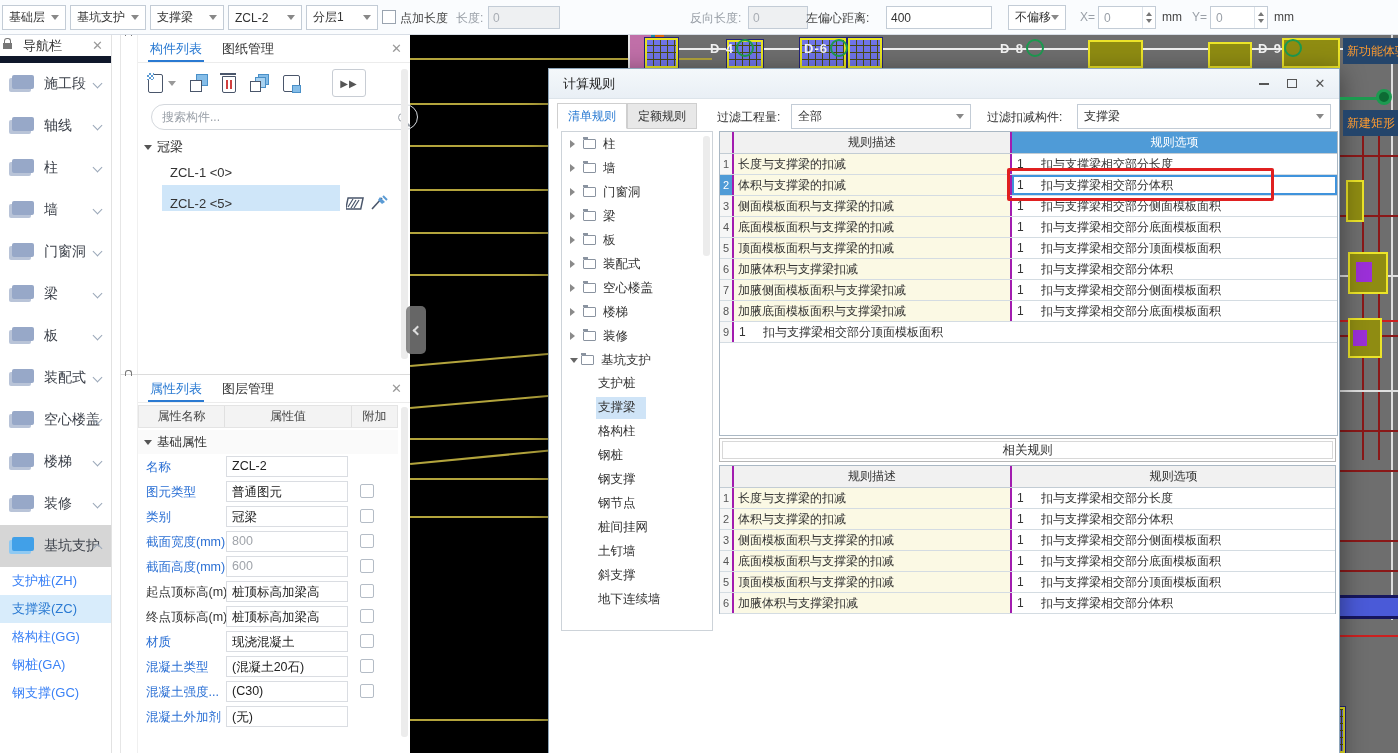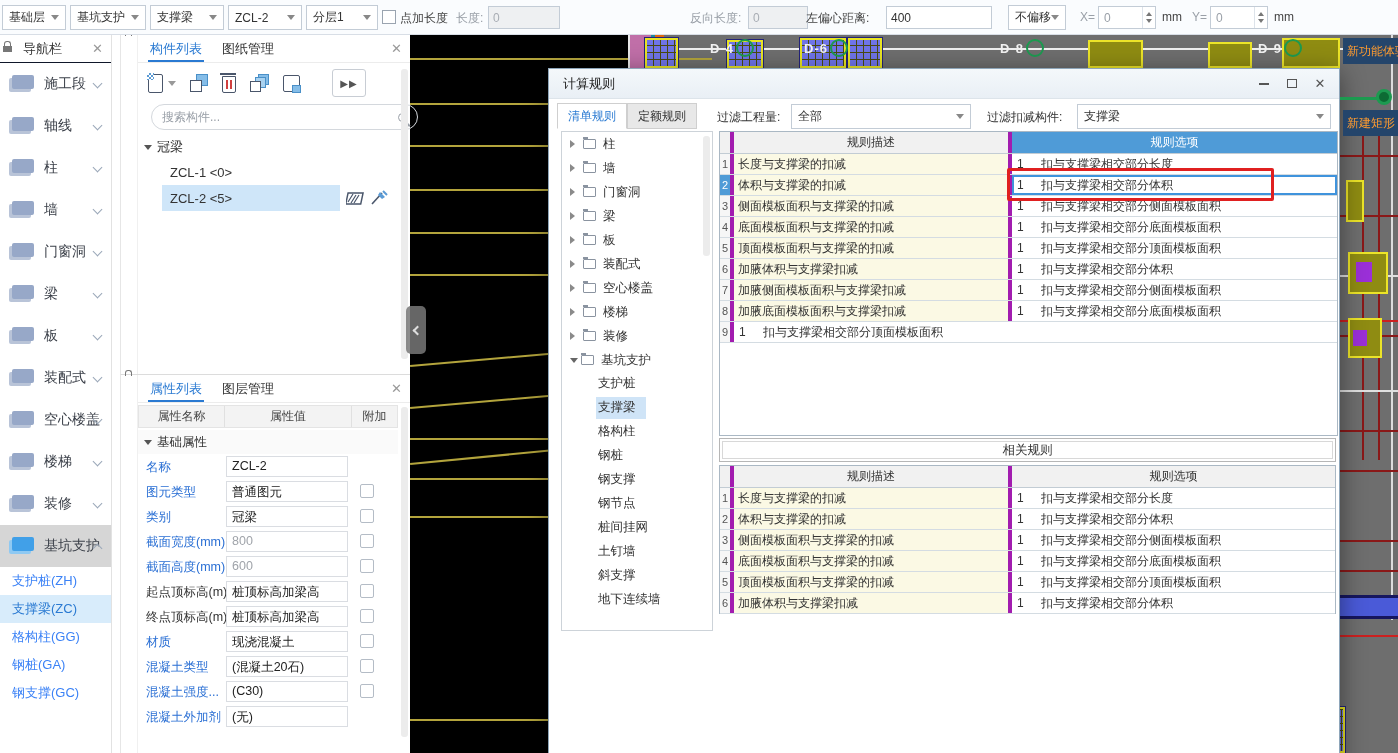--- a/index.html
+++ b/index.html
@@ -33,21 +33,21 @@
   .purp { position:absolute; background:#9b30d8; }
   #grid-labels .gl { position:absolute; top:4px; display:flex; align-items:center; color:#f2f2f2; font-size:13px; font-weight:bold; letter-spacing:1px; }
   #grid-labels .gl .bubble { width:18px; height:18px; border:2px solid #1c9a50; border-radius:50%; margin-left:2px; }
   #grid-labels .gl:nth-of-type(1){left:300px} #grid-labels .gl:nth-of-type(2){left:394px}
   #grid-labels .gl:nth-of-type(3){left:590px} #grid-labels .gl:nth-of-type(4){left:848px}
   #dim84 { position:absolute; left:212px; top:640px; color:#eee; font-size:13px; transform:rotate(-90deg); }
   .tealdot { position:absolute; width:24px; height:24px; border-radius:50%; background:#197f96; }
 
   
   #sidebar { position:absolute; left:0; top:35px; width:112px; height:718px; background:#fff; border-right:1px solid #e2e2e2; z-index:4; }
-  #sidebar .shead { height:28px; display:flex; align-items:center; border-bottom:1px solid #0f172a; position:relative; }
+  #sidebar .shead { height:28px; display:flex; align-items:center; border-bottom:7px solid #0f172a; position:relative; }
   .locki { width:9px; height:6px; background:#777; position:relative; margin:0 3px 0 3px; }
   .locki::before { content:""; position:absolute; left:1px; top:-5px; width:5px; height:5px; border:1.5px solid #777; border-bottom:none; border-radius:3px 3px 0 0; }
   .dots { width:10px; height:14px; background-image:radial-gradient(#9a9a9a 1.1px, transparent 1.2px); background-size:5px 5px; margin-left:3px; }
   #sidebar .stitle { font-size:13px; color:#333; margin-left:8px; }
   .closex { margin-left:auto; margin-right:8px; color:#999; font-size:13px; cursor:default; }
   .navitem { position:relative; height:42px; display:flex; align-items:center; padding-left:10px; background:#fff; }
   .navitem.active { background:#d6d6d6; }
   .navicon { width:22px; height:14px; background:#97a8c8; border-radius:2px; box-shadow:-3px 3px 0 #b9c4d8; margin:0 10px 4px 2px; }
   .navitem.active .navicon { background:#41a0e8; box-shadow:-3px 3px 0 #8fc9f2; }
   .navlabel { font-size:14px; color:#3a3f48; font-weight:500; }
@@ -90,21 +90,21 @@
   .i-more { border:1px solid #c8cdd4; border-radius:3px; width:34px; height:28px; color:#555; font-size:10px; display:flex; align-items:center; justify-content:center; letter-spacing:1px; margin-left:18px; }
   #comp-search { position:absolute; left:30px; top:69px; width:267px; height:26px; border:1px solid #d4d8dd; border-radius:13px; display:flex; align-items:center; padding:0 10px; }
   #comp-search input { border:none; outline:none; flex:1; font-size:12px; color:#c2410c; font-family:inherit; }
   #comp-search input::placeholder { color:#9aa0a8; }
   .i-mag { width:9px; height:9px; border:1.5px solid #9aa0a8; border-radius:50%; position:relative; }
   .i-mag::after { content:""; position:absolute; left:8px; top:8px; width:5px; height:1.5px; background:#9aa0a8; transform:rotate(45deg); transform-origin:0 0; }
   .tree-caret { width:0; height:0; border:4px solid transparent; border-top:5px solid #555; display:inline-block; margin-right:5px; transform:translateY(2px); }
   #comp-tree { position:absolute; left:17px; top:100px; right:10px; }
   .ctgroup { height:24px; display:flex; align-items:center; padding-left:6px; font-size:13px; color:#333; }
   .ctitem { height:26px; display:flex; align-items:center; padding-left:32px; font-size:13px; color:#333; position:relative; }
-  .ctitem.selected { background:#cfe6f9; margin-left:24px; padding-left:8px; margin-right:60px; }
+  .ctitem.selected { background:#cfe6f9; margin-left:24px; padding-left:8px; margin-right:60px;align-items:flex-end; }
   .ctitem .rowicons { position:absolute; left:100%; display:flex; gap:6px; margin-left:6px; }
 
   
   #prop-head { position:absolute; left:17px; top:30px; right:12px; height:23px; display:flex; background:#f3f3f3; border:1px solid #e4e4e4; font-size:12px; color:#444; }
   #prop-head .c { display:flex; align-items:center; justify-content:center; border-right:1px solid #e0e0e0; }
   #prop-group { position:absolute; left:17px; top:55px; right:12px; height:24px; display:flex; align-items:center; font-size:12.5px; color:#333; background:#fafafa; }
   #prop-rows { position:absolute; left:17px; top:79px; right:12px; }
   .prow { position:relative; height:25px; }
   .prow .pname { position:absolute; left:8px; top:5px; font-size:12.5px; color:#333; white-space:nowrap; }
   .prow.blue .pname { color:#2a6fd4; }
@@ -136,21 +136,21 @@
   .titem.child { padding-left:34px; }
   .titem.child .sel-span { padding:2px 10px 3px 2px; }
   .titem.child.selected .sel-span { background:#cfe4f7; }
   #dlg-tree .vsb { top:4px; height:120px; }
 
   .rtable-wrap { position:absolute; border:1px solid #aab8c4; background:#fff; }
   #main-table-wrap { left:170px; top:62px; width:619px; height:305px; }
   #rel-table-wrap { left:170px; top:396px; width:617px; height:149px; }
   .trow { display:flex; height:21px; border-bottom:1px solid #d4dce2; }
   .trow.head { height:22px; border-bottom:1px solid #c2ccd4; }
-  .tc { border-right:4px solid #a21caf; display:flex; align-items:center; overflow:hidden; white-space:nowrap; }
+  .tc { border-right:2px solid #a21caf; display:flex; align-items:center; overflow:hidden; white-space:nowrap; }
   .tc.no { width:14px; justify-content:center; background:#f6f6f6; color:#555; font-size:11px; }
   .tc.desc { width:278px; background:#fbf9e4; padding-left:4px; font-size:12px; }
   .tc.opt { flex:1; background:#fff; padding-left:5px; font-size:12px; border-right:none; }
   .trow.head .tc { justify-content:center; padding-left:0; font-size:12px; }
   .trow.head .tc.no, .trow.head .tc.desc { background:#f1f1f1; color:#333; }
   #main-table-wrap .trow.head .tc.opt { background:#4f9bd7; color:#fff; }
   #rel-table-wrap .trow.head .tc.opt { background:#f1f1f1; color:#333; }
   .trow.selrow .tc.no { background:#4f9bd7; color:#fff; }
   .trow .tc.opt .optno { width:12px; }
   .trow .tc.opt .opttext { margin-left:12px; }

